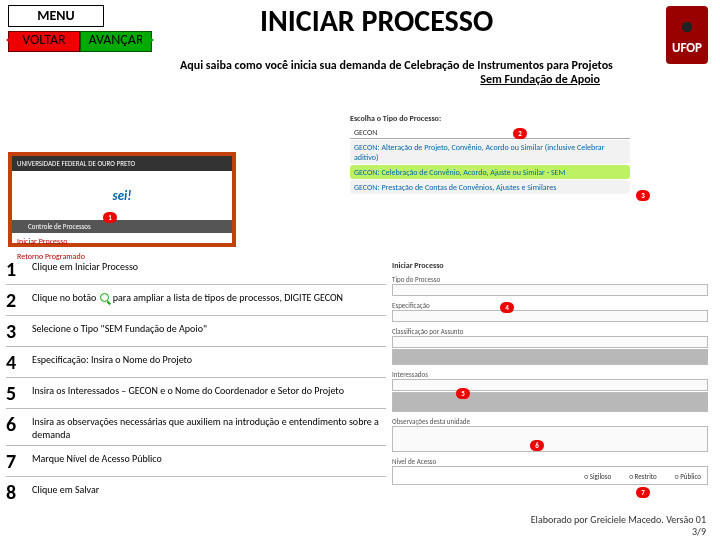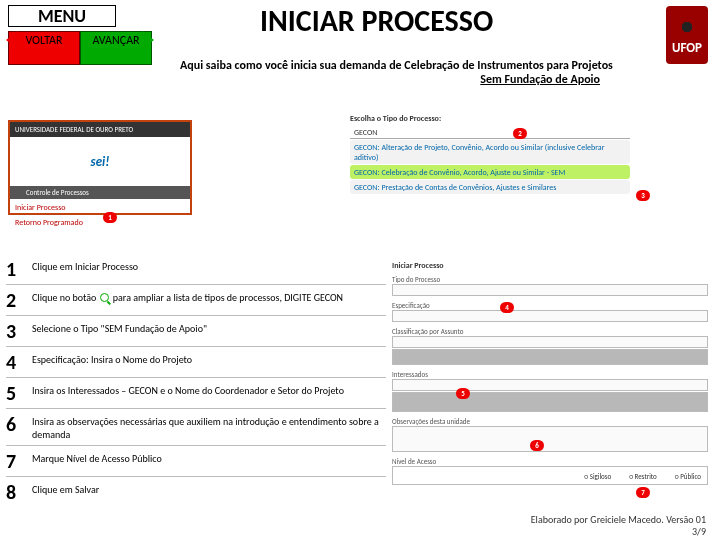--- a/index.html
+++ b/index.html
@@ -1,31 +1,31 @@
 <!DOCTYPE html>
 <html><head>
 <meta charset="utf-8">
 <style>
   * { box-sizing: border-box; }
   body { margin: 0; font-family: Calibri, Arial, sans-serif; width: 720px; height: 540px; position: relative; background: #fff; overflow: hidden; }
   .topbar { position: absolute; top: 5px; left: 8px; }
-  .menu-btn { width: 108px; height: 22px; border: 1px solid #000; text-align: center; font-size: 18px; font-weight: bold; line-height: 20px; background: #fff; cursor: pointer; }
+  .menu-btn { width: 96px; height: 22px; border: 1px solid #000; text-align: center; font-size: 14px; font-weight: bold; line-height: 20px; background: #fff; cursor: pointer; }
   .nav-btns { display: flex; margin-top: 4px; }
-  .nav-btn { width: 72px; height: 34px; font-size: 12px; text-align: center; line-height: 16px; color: #000; position: relative; }
+  .nav-btn { width: 72px; height: 21px; font-size: 14px; text-align: center; line-height: 16px; color: #000; position: relative; }
   .nav-back { background: #e00; border: 1px solid #600; }
   .nav-fwd { background: #0a0; border: 1px solid #050; }
   .nav-back::before { content: ""; position: absolute; left: -12px; top: -1px; border: 9px solid transparent; border-right: 12px solid #e00; }
   .nav-fwd::after { content: ""; position: absolute; right: -12px; top: -1px; border: 9px solid transparent; border-left: 12px solid #0a0; }
   .title { position: absolute; top: 2px; left: 260px; font-size: 30px; font-weight: bold; }
   .logo { position: absolute; top: 6px; right: 12px; width: 42px; height: 58px; background: #900; border-radius: 4px; display: flex; flex-direction: column; align-items: center; justify-content: center; }
   .logo-crest { width: 26px; height: 22px; background: radial-gradient(circle, #222 30%, #900 31%); border-radius: 50% 50% 40% 40%; }
   .logo-text { color: #fff; font-size: 13px; font-weight: bold; margin-top: 2px; }
   .sub { position: absolute; top: 58px; left: 180px; right: 80px; font-size: 12px; font-weight: bold; text-align: left; }
   .sub u { text-decoration: underline; }
-  .shot1 { position: absolute; top: 120px; left: 8px; width: 184px; height: 95px; border: 2px solid #c2410c; font-size: 8px; }
+  .shot1 { position: absolute; top: 152px; left: 8px; width: 228px; height: 95px; border: 4px solid #c2410c; font-size: 8px; }
   .shot1-hdr { background: #333; color: #fff; padding: 3px 5px; font-size: 7px; }
   .shot1-logo { padding: 17px 5px; font-style: italic; font-weight: bold; color: #06a; font-size: 13px; text-align: center; }
   .shot1-bar { background: #555; color: #fff; padding: 2px 16px; font-size: 7px; }
   .shot1-link { padding: 3px 5px; color: #b00; font-size: 8px; }
   .shot1-link2 { padding: 2px 5px; color: #b00; font-size: 8px; }
   .shot2 { position: absolute; top: 110px; left: 350px; width: 280px; height: 120px; font-size: 8px; color: #666; }
   .shot2 .hdr { font-weight: bold; margin: 3px 0; color: #333; }
   .shot2 .row { background: #f2f2f2; padding: 2px 4px; margin: 1px 0; border-radius: 3px; color: #06a; }
   .shot2 .row.sel { background: #bef264; }
   .shot3 { position: absolute; top: 260px; left: 392px; width: 316px; height: 255px; font-size: 7px; color: #777; }

